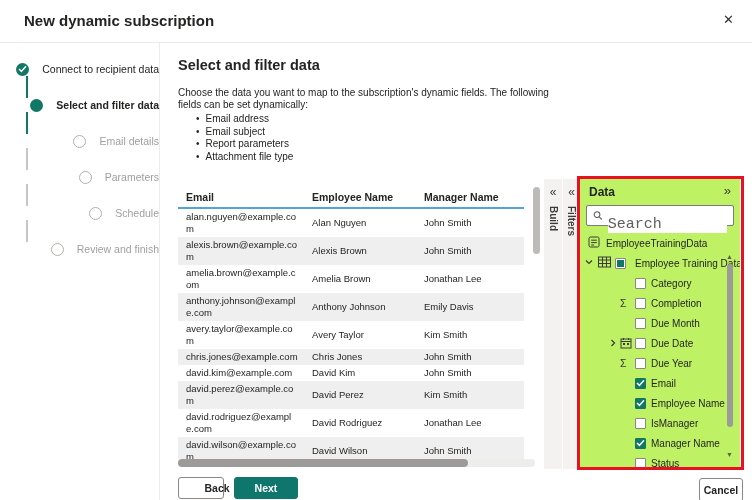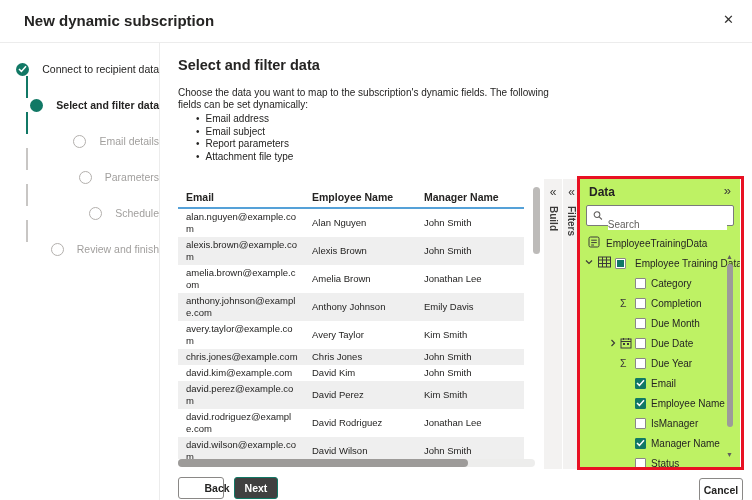--- a/index.html
+++ b/index.html
@@ -47,21 +47,21 @@
   .strip-build { left:544px; width:18px; }
   .strip-filters { left:563px; width:17px; }
   .strip-chevron { font-size:12px; color:#3b3a39; line-height:1; cursor:pointer; }
   .strip-label { margin-top:8px; writing-mode:vertical-rl; font-size:10px; font-weight:bold; color:#3b3a39; }
 
   
   .data-panel { position:absolute; left:580px; top:179px; width:160px; height:289px; background:#bef264; overflow:hidden; }
   .dp-title { position:absolute; left:9px; top:6px; font-size:12px; font-weight:bold; }
   .dp-collapse { position:absolute; right:9px; top:5px; font-size:13px; color:#3b3a39; cursor:pointer; line-height:1; }
   .dp-search { position:absolute; left:6px; top:26px; width:148px; height:21px; border:1px solid #7a7a7a; border-radius:2px; background:#fff; display:flex; align-items:center; padding:0 6px; gap:5px; }
-  .dp-search input { border:none; outline:none; width:100%; font-size:10px; font-family:Liberation Sans, sans-serif; color:#252423;margin-top:18px; }
+  .dp-search input { border:none; outline:none; width:100%; font-size:15px; font-family:Liberation Mono, monospace; color:#252423;margin-top:18px; }
   .dp-search input::placeholder { color:#605e5c; }
   .tree { position:absolute; left:0; top:54px; width:156px; }
   .tree-row { height:20px; display:flex; align-items:center; font-size:10px; white-space:nowrap; }
   .tr-root { padding-left:8px; gap:6px; }
   .tr-node { padding-left:4px; gap:4px; }
   .tr-field { padding-left:28px; }
   .slot-exp { width:12px; display:flex; align-items:center; }
   .slot-icon { width:15px; display:flex; align-items:center; font-size:10.5px; color:#3b3a39; }
   .cbx { width:11px; height:11px; border:1px solid #8a8886; border-radius:1px; background:#fff; margin-right:5px; flex:0 0 11px; display:flex; align-items:center; justify-content:center; }
   .cbx.checked { background:#117865; border-color:#117865; }
@@ -70,21 +70,21 @@
   .tree-scroll-up { position:absolute; left:146px; top:74px; font-size:7px; color:#605e5c; }
   .tree-scroll-thumb { position:absolute; left:147px; top:85px; width:6px; height:163px; background:#9d9b99; border-radius:3px; }
   .tree-scroll-down { position:absolute; left:146px; top:272px; font-size:7px; color:#605e5c; }
 
   
   .annotation-box { position:absolute; left:577px; top:176px; width:167px; height:294px; border:3px solid #e81123; pointer-events:none; z-index:50; }
 
   
   .btn { position:absolute; height:22px; border-radius:3px; font-size:10.5px; font-family:"Liberation Sans", sans-serif; display:flex; align-items:center; justify-content:center; cursor:pointer; }
   .btn-back { left:178px; top:477px; width:46px; background:#fff; border:1px solid #8a8886; color:#252423; font-weight:bold;padding-left:32px; }
-  .btn-next { left:234px; top:477px; width:44px; background:#404040; border:1px solid #117865; color:#fff; font-weight:bold; }
+  .btn-next { left:234px; top:477px; width:64px; background:#0f766e; border:1px solid #117865; color:#fff; font-weight:bold; }
   .btn-cancel { left:699px; top:478px; width:44px; height:24px; background:#fff; border:1px solid #8a8886; color:#252423; font-weight:bold; }
 </style>
 </head>
 <body>
 
 <div class="dlg-header">
   <span class="dlg-title">New dynamic subscription</span>
   <span class="dlg-close">✕</span>
 </div>
 

